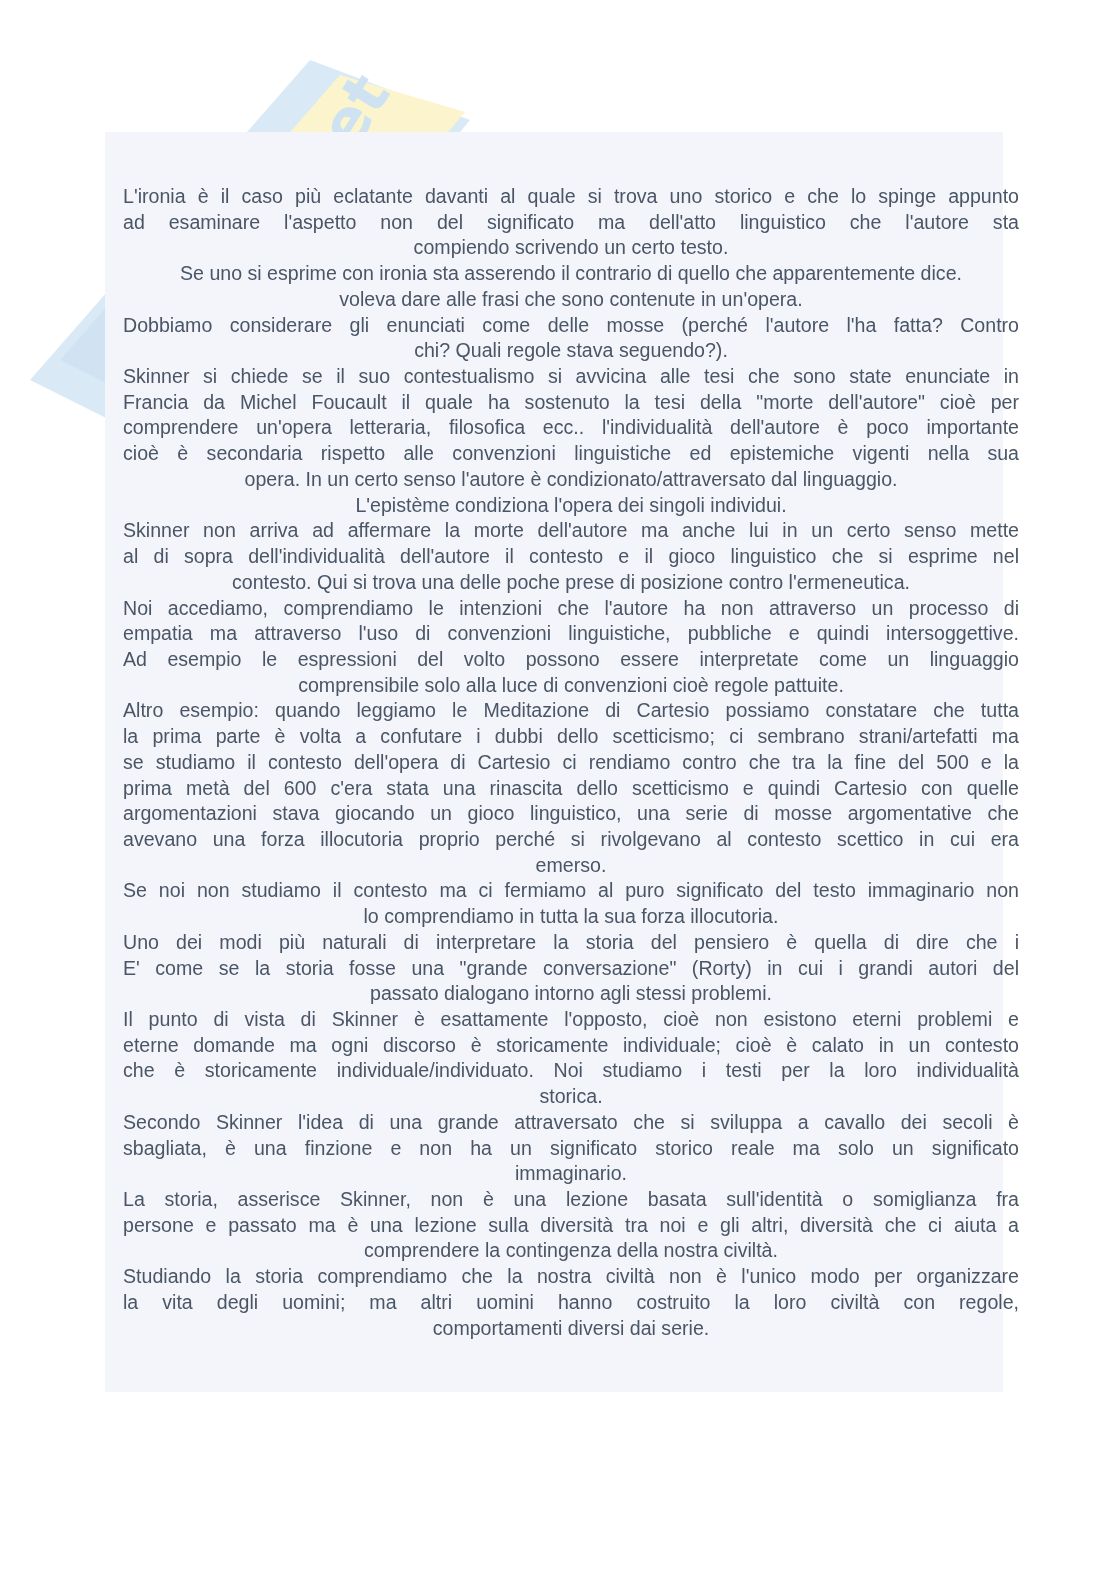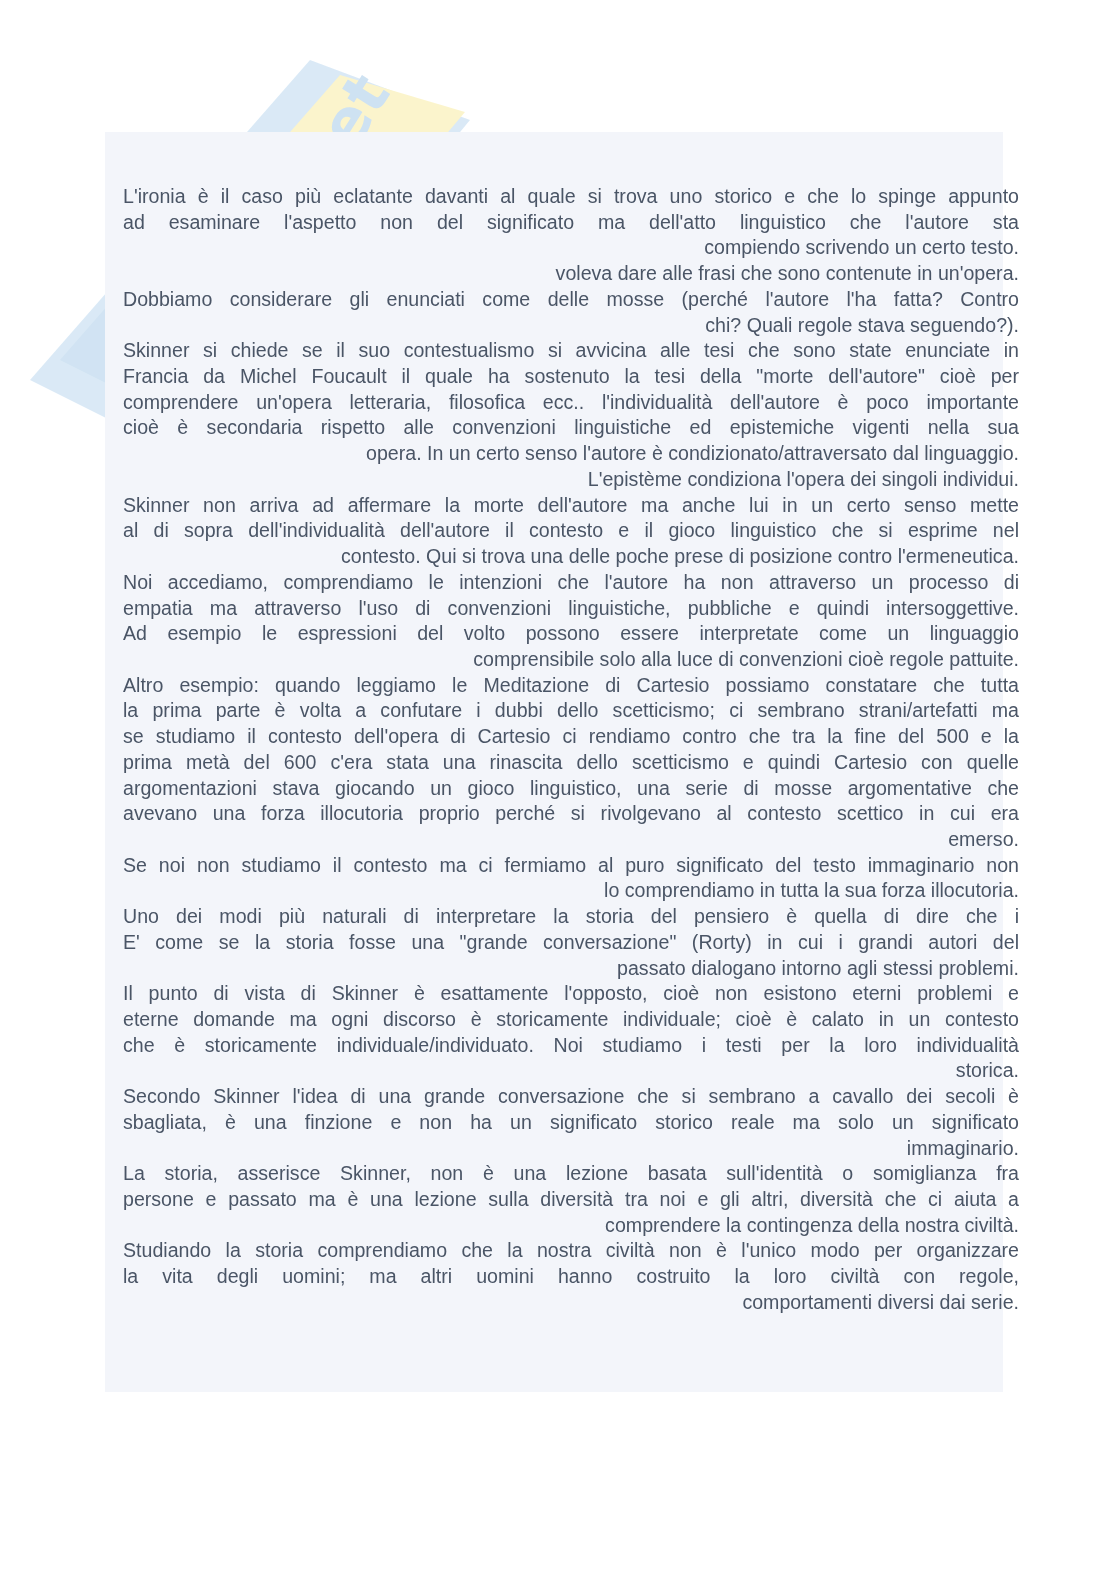--- a/index.html
+++ b/index.html
@@ -9,21 +9,21 @@
     position: absolute; left: 105px; top: 132px; width: 898px; height: 1260px;
     background: #f3f5fa;
   }
   .text-block {
     position: absolute; left: 106px; top: 184px; width: 896px;
     font-family: "Liberation Sans", sans-serif; font-size: 19.6px;
     color: #4a5566; line-height: 25.72px; margin-left: 17px;
   }
   .ln { display: block; white-space: nowrap; height: 25.72px; overflow: visible; }
   .ln.j { text-align: justify; text-align-last: justify; white-space: normal; }
-  .ln.l { text-align: right; }
+  .ln.l { text-align: center; }
   .u { text-decoration-color: #4a5566; text-underline-offset: 3px; }
   .i { }
 </style>
 </head>
 <body>
 
 <svg class="watermark" viewBox="0 0 520 520" xmlns="http://www.w3.org/2000/svg">
   <g opacity="0.85">
     <polygon points="30,380 310,60 470,120 190,460" fill="#d4e6f5"></polygon>
     <polygon points="270,155 340,75 465,112 395,195" fill="#fbf3c4"></polygon>
@@ -32,20 +32,21 @@
     <text x="400" y="250" transform="rotate(-52 400 250)" font-family="DejaVu Sans, sans-serif" font-size="34" fill="#d7e7f4">le</text>
   </g>
 </svg>
 
 <div class="shade"></div>
 
 <div class="text-block" id="doc">
     <div class="ln j"><span>L'ironia è il caso più eclatante davanti al quale si trova uno storico e che lo spinge appunto</span></div>
     <div class="ln j"><span>ad esaminare l'aspetto non del significato ma dell'atto linguistico che l'autore sta</span></div>
     <div class="ln l"><span>compiendo scrivendo un certo testo.</span></div>
+    <div class="ln l"><span>Se uno si esprime con ironia sta asserendo il contrario di quello che apparentemente dice.</span></div>
     <div class="ln l"><span>voleva dare alle frasi che sono contenute in un'opera.</span></div>
     <div class="ln j"><span>Dobbiamo considerare gli enunciati come delle mosse (perché l'autore l'ha fatta?  Contro</span></div>
     <div class="ln l"><span>chi?  Quali regole stava seguendo?).</span></div>
     <div class="ln j"><span>Skinner si chiede se il suo </span><span class="i">contestualismo</span><span> si avvicina alle tesi che sono state enunciate in</span></div>
     <div class="ln j"><span>Francia da Michel Foucault il quale ha sostenuto la tesi della </span><span class="i">"morte dell'autore</span><span>" cioè per</span></div>
     <div class="ln j"><span>comprendere un'opera letteraria, filosofica ecc.. l'individualità dell'autore è poco importante</span></div>
     <div class="ln j"><span>cioè è secondaria rispetto alle convenzioni linguistiche ed epistemiche vigenti nella sua</span></div>
     <div class="ln l"><span>opera. In un certo senso l'autore è condizionato/attraversato dal linguaggio.</span></div>
     <div class="ln l"><span>L'epistème condiziona l'opera dei singoli individui.</span></div>
     <div class="ln j"><span>Skinner non arriva ad affermare la morte dell'autore ma anche lui in un certo senso mette</span></div>
@@ -64,21 +65,21 @@
     <div class="ln l"><span>emerso.</span></div>
     <div class="ln j"><span class="u">Se noi non studiamo il contesto ma ci fermiamo al puro significato del testo immaginario non</span></div>
     <div class="ln l"><span class="u">lo comprendiamo in tutta la sua forza illocutoria. </span></div>
     <div class="ln j"><span>Uno dei modi più naturali di interpretare la storia del pensiero è quella di dire che i</span></div>
     <div class="ln j"><span>E' come se la storia fosse una "grande conversazione" (Rorty) in cui i grandi autori del</span></div>
     <div class="ln l"><span>passato dialogano intorno agli stessi problemi.</span></div>
     <div class="ln j"><span>Il </span><span class="u">punto di vista di Skinner è esattamente l'opposto, cioè non esistono eterni problemi e</span></div>
     <div class="ln j"><span class="u">eterne domande ma ogni discorso è storicamente individuale; cioè è calato in un contesto</span></div>
     <div class="ln j"><span class="u">che è storicamente individuale/individuato. Noi studiamo i testi per la loro individualità</span></div>
     <div class="ln l"><span class="u">storica. </span></div>
-    <div class="ln j"><span>Secondo Skinner l'idea di una grande conversazione che si sembrano a cavallo dei secoli è</span></div>
+    <div class="ln j"><span>Secondo Skinner l'idea di una grande attraversato che si sviluppa a cavallo dei secoli è</span></div>
     <div class="ln j"><span>sbagliata, è una finzione e non ha un significato storico reale ma solo un significato</span></div>
     <div class="ln l"><span>immaginario.</span></div>
     <div class="ln j"><span class="u">La storia, asserisce Skinner, non è una lezione basata sull'identità o somiglianza fra</span></div>
     <div class="ln j"><span class="u">persone e passato ma è una lezione sulla diversità tra noi e gli altri, diversità che ci aiuta a</span></div>
     <div class="ln l"><span class="u">comprendere la contingenza della nostra civiltà. </span></div>
     <div class="ln j"><span class="u">Studiando la storia comprendiamo che la nostra civiltà non è l'unico modo per organizzare</span></div>
     <div class="ln j"><span class="u">la vita degli uomini; ma altri uomini hanno costruito la loro civiltà con regole,</span></div>
     <div class="ln l"><span class="u">comportamenti diversi dai serie. </span></div>
   </div>
 

